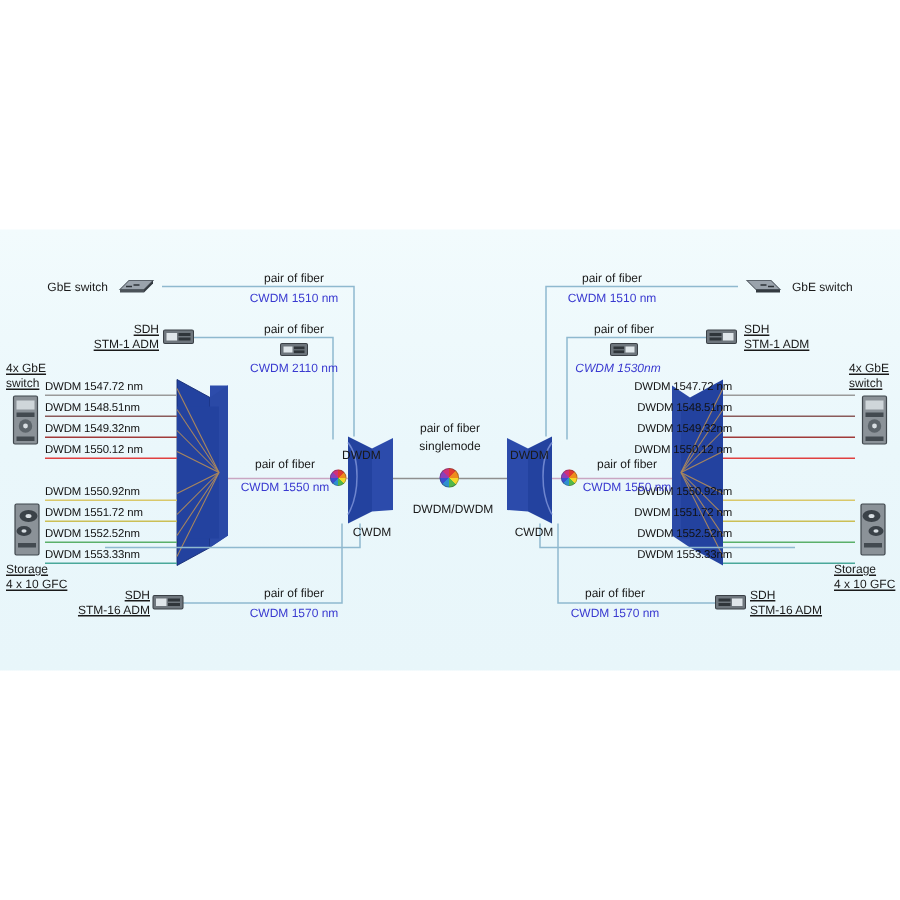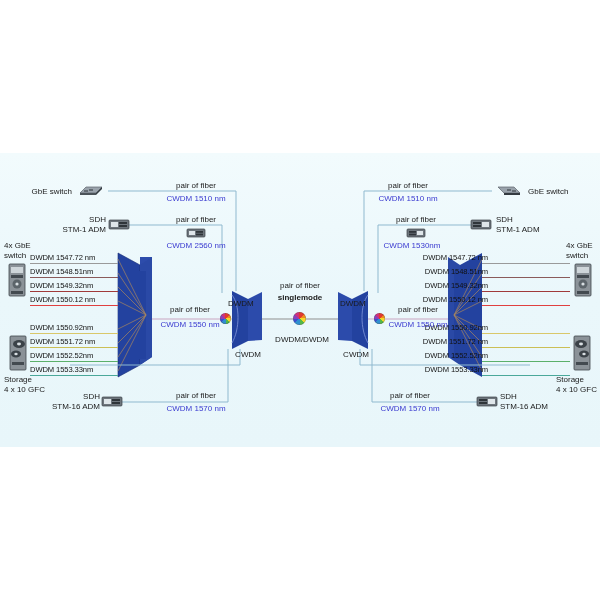--- a/index.html
+++ b/index.html
@@ -4,21 +4,21 @@
 <style>
   html,body{margin:0;padding:0;background:#ffffff;}
   body{width:600px;height:600px;font-family:"Liberation Sans",sans-serif;}
   #stage{position:relative;width:600px;height:600px;background:#ffffff;overflow:hidden;}
   #canvas{position:absolute;left:0;top:153px;width:600px;height:294px;
           background:linear-gradient(180deg,#f2fbfd 0%,#eaf7fb 50%,#e8f6fa 100%);}
   .lbl{position:absolute;white-space:nowrap;font-size:8px;color:#1a1a1a;line-height:1.15;}
   .lbl.blue{color:#3a3ad0;}
   .lbl.c{text-align:center;transform:translateX(-50%);}
   .lbl.r{text-align:right;transform:translateX(-100%);}
-  .lbl.two{line-height:1.25;}
+  .lbl.two{line-height:1.25;text-decoration:underline;}
   .wl{position:absolute;font-size:7.6px;color:#111;white-space:nowrap;letter-spacing:-.1px;}
   .wlline{position:absolute;height:1px;}
   
   .dev{position:absolute;}
   .dev svg{display:block;}
   .wheel{position:absolute;width:13px;height:13px;border-radius:50%;
          background:conic-gradient(#e03a2f 0deg 45deg,#ef8b1d 45deg 90deg,#f4d62a 90deg 135deg,#53b848 135deg 180deg,#2f8fd0 180deg 225deg,#3a4fd0 225deg 270deg,#8e3fb8 270deg 315deg,#d0307a 315deg 360deg);
          box-shadow:0 0 0 .5px rgba(60,60,60,.45) inset;}
   .wheel.sm{width:11px;height:11px;}
 </style>
@@ -294,52 +294,52 @@
 
     <div class="lbl c" style="left:196px;top:62px;">pair of fiber</div>
     <div class="dev" style="left:186px;top:74px;">
       <svg width="20" height="12" viewBox="0 0 20 12">
         <rect x="1" y="2" width="18" height="8" rx="1" fill="#6e767d" stroke="#3a4046" stroke-width=".7"></rect>
         <rect x="3" y="4" width="6" height="4" fill="#dfe6ea"></rect>
         <rect x="10" y="4" width="7" height="1.8" fill="#2f353a"></rect>
         <rect x="10" y="6.6" width="7" height="1.8" fill="#2f353a"></rect>
       </svg>
     </div>
-    <div class="lbl c blue" style="left:196px;top:88px;">CWDM 2560 nm</div>
+    <div class="lbl c blue" style="left:196px;top:88px;">CWDM 2110 nm</div>
 
     <div class="lbl c" style="left:190px;top:152px;">pair of fiber</div>
     <div class="wheel sm" style="left:220px;top:160px;"></div>
     <div class="lbl c blue" style="left:190px;top:167px;">CWDM 1550 nm</div>
 
     <div class="lbl c" style="left:196px;top:238px;">pair of fiber</div>
     <div class="lbl c blue" style="left:196px;top:251px;">CWDM 1570 nm</div>
 
     <div class="lbl c" style="left:408px;top:28px;">pair of fiber</div>
     <div class="lbl c blue" style="left:408px;top:41px;">CWDM 1510 nm</div>
 
     <div class="lbl c" style="left:416px;top:62px;">pair of fiber</div>
     <div class="dev" style="left:406px;top:74px;">
       <svg width="20" height="12" viewBox="0 0 20 12">
         <rect x="1" y="2" width="18" height="8" rx="1" fill="#6e767d" stroke="#3a4046" stroke-width=".7"></rect>
         <rect x="11" y="4" width="6" height="4" fill="#dfe6ea"></rect>
         <rect x="3" y="4" width="7" height="1.8" fill="#2f353a"></rect>
         <rect x="3" y="6.6" width="7" height="1.8" fill="#2f353a"></rect>
       </svg>
     </div>
-    <div class="lbl c blue" style="left:412px;top:88px;">CWDM 1530nm</div>
+    <div class="lbl c blue" style="left:412px;top:88px;font-style:italic;">CWDM 1530nm</div>
 
     <div class="lbl c" style="left:418px;top:152px;">pair of fiber</div>
     <div class="wheel sm" style="left:374px;top:160px;"></div>
     <div class="lbl c blue" style="left:418px;top:167px;">CWDM 1550 nm</div>
 
     <div class="lbl c" style="left:410px;top:238px;">pair of fiber</div>
     <div class="lbl c blue" style="left:410px;top:251px;">CWDM 1570 nm</div>
 
     <div class="lbl c" style="left:300px;top:128px;">pair of fiber</div>
-    <div class="lbl c" style="left:300px;top:140px;font-weight:bold;">singlemode</div>
+    <div class="lbl c" style="left:300px;top:140px;">singlemode</div>
 
     <div class="wheel" style="left:293px;top:159px;"></div>
 
     <div class="lbl" style="left:228px;top:146px;">DWDM</div>
     <div class="lbl" style="left:340px;top:146px;">DWDM</div>
 
     <div class="lbl c" style="left:302px;top:182px;">DWDM/DWDM</div>
     <div class="lbl c" style="left:248px;top:197px;">CWDM</div>
     <div class="lbl c" style="left:356px;top:197px;">CWDM</div>
 

